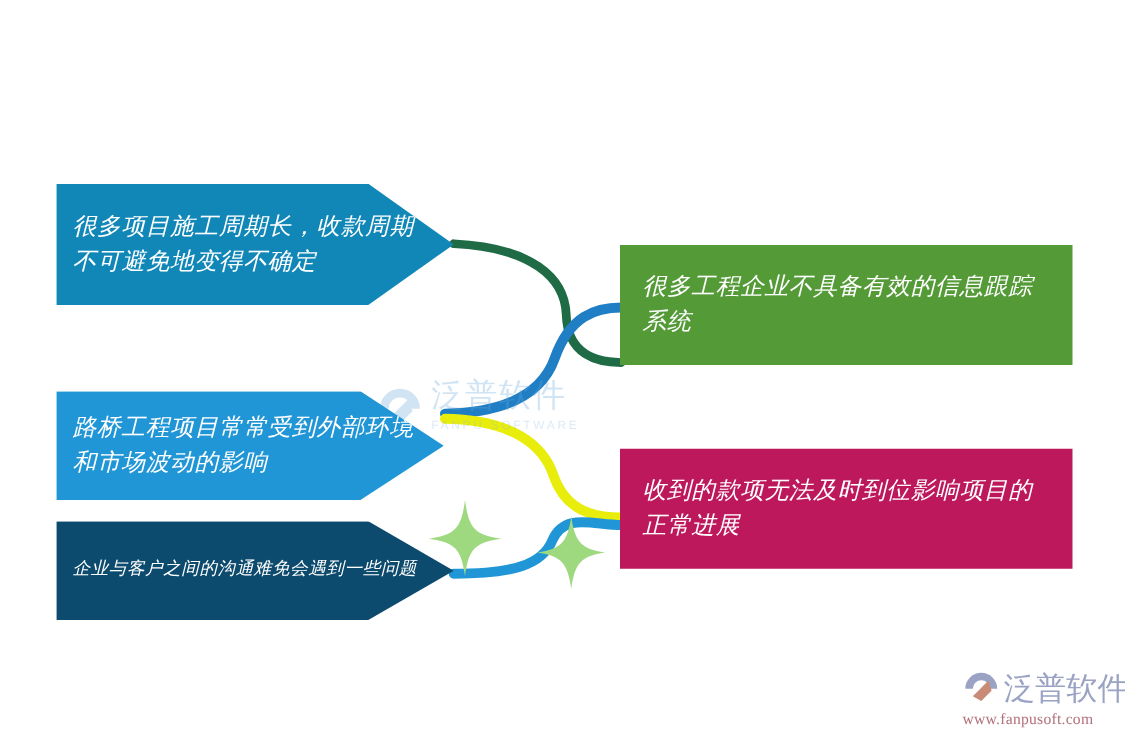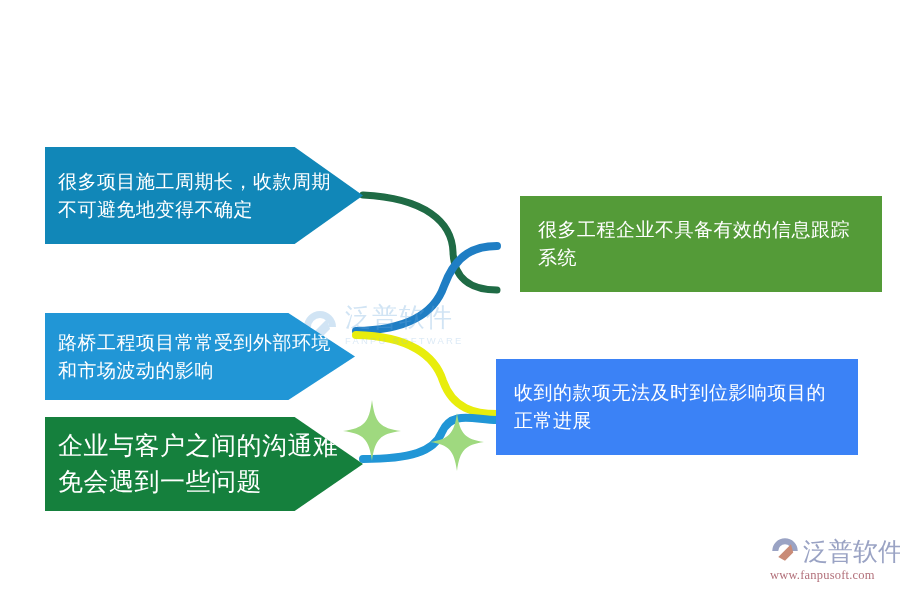--- a/index.html
+++ b/index.html
@@ -36,20 +36,21 @@
     box-sizing: border-box;
     display: flex;
     align-items: center;
     color: #ffffff;
     line-height: 1.45;
     letter-spacing: 0.5px;
   }
   .node .node-text {
     display: block;
     width: 100%;
+    font-style: italic;
   }
 
   
   .arrow-node {
     clip-path: polygon(0% 0%, 78.5% 0%, 100% 50%, 78.5% 100%, 0% 100%);
   }
   .arrow-node .node-text {
     padding-right: 24px;
   }
 
@@ -62,36 +63,36 @@
   #node-delay-cycle .node-text { padding-left: 13px; }
 
   #node-external-env {
     left: 45px;  top: 313px;  width: 310px; height: 87px;
     background: #2196d6;
     font-size: 19px;
   }
   #node-external-env .node-text { padding-left: 13px; }
 
   #node-communication {
-    left: 45px;  top: 417px;  width: 318px; height: 94px;
-    background: #15803d;
-    font-size: 25px;
+    left: 45px;  top: 417px;  width: 318px; height: 79px;
+    background: #0c4a6e;
+    font-size: 14px;
   }
   #node-communication .node-text { padding-left: 13px; }
 
   #node-tracking-system {
-    left: 520px; top: 196px; width: 362px; height: 96px;
+    left: 496px; top: 196px; width: 362px; height: 96px;
     background: #549b38;
     font-size: 19px;
   }
   #node-tracking-system .node-text { padding-left: 18px; padding-right: 14px; }
 
   #node-payment-delay {
     left: 496px; top: 359px; width: 362px; height: 96px;
-    background: #3b82f6;
+    background: #be185d;
     font-size: 19px;
   }
   #node-payment-delay .node-text { padding-left: 18px; padding-right: 14px; }
 
   
   #watermark-center {
     pointer-events: none;
   }
   .wm-wrap {
     position: absolute;

